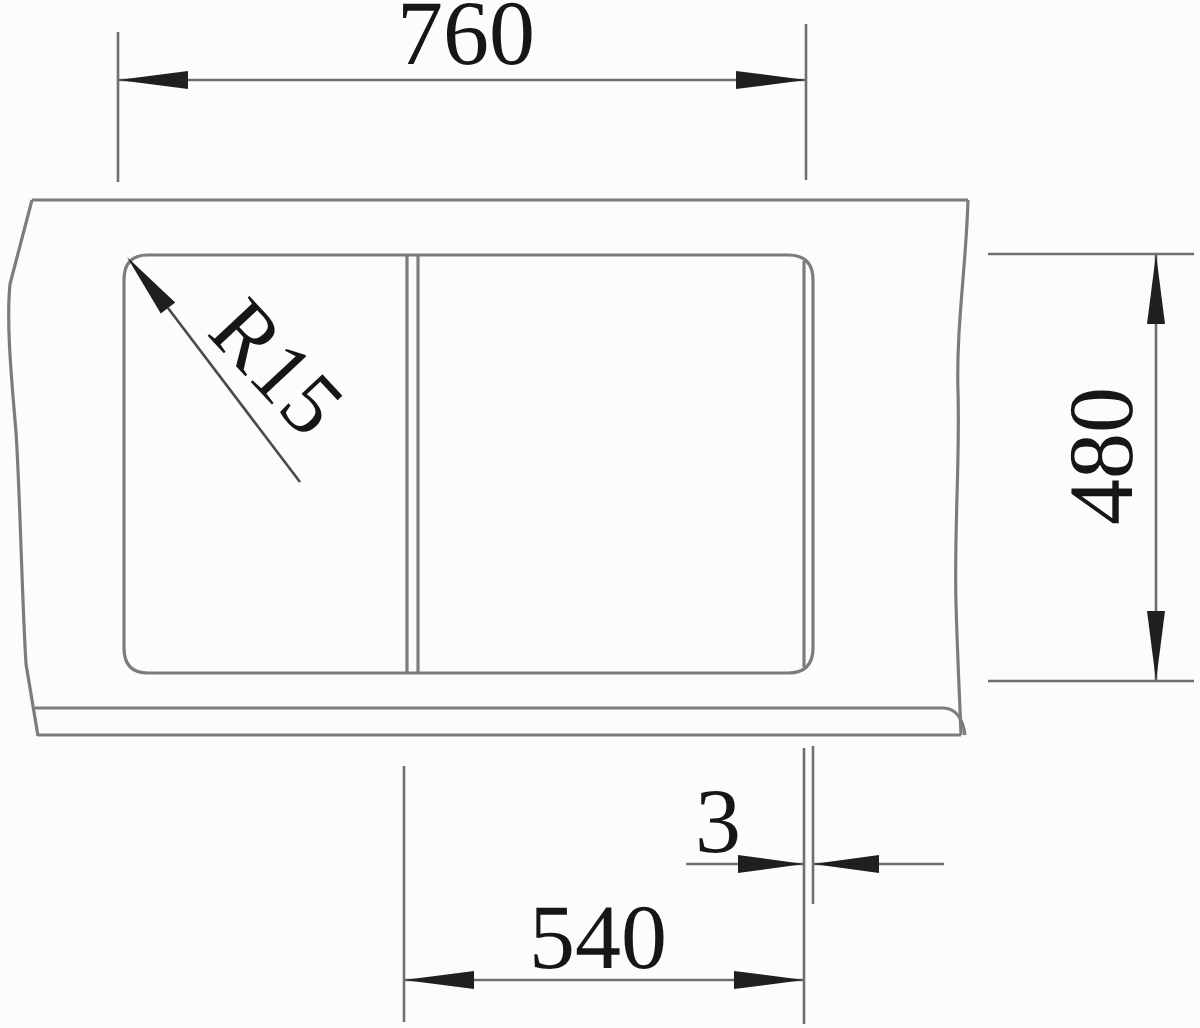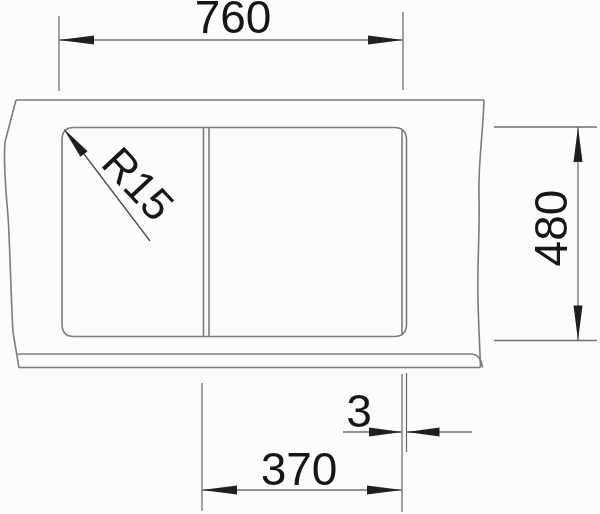--- a/index.html
+++ b/index.html
@@ -6,21 +6,21 @@
     margin: 0;
     padding: 0;
     background: #ffffff;
   }
   .drawing {
     position: relative;
     width: 600px;
     height: 514px;
     background: #fcfcfc;
     overflow: hidden;
-    font-family: Liberation Sans, sans-serif;
+    font-family: Liberation Serif, serif;
   }
   .drawing svg {
     position: absolute;
     left: 0;
     top: 0;
   }
   .dim-label {
     position: absolute;
     color: #161616;
     font-size: 46px;
@@ -108,17 +108,17 @@
       <polygon points="63.5,128.5 80.4,156.7 87.6,151.3" fill="#1f1f1f"></polygon>
     </g>
   </svg>
 
   <div class="dim-label" style="left:173px; top:-6px; width:120px;">760</div>
 
   <div class="dim-label rot-ccw" style="left:491px; top:205px; width:120px;">480</div>
 
   <div class="dim-label" style="left:329px; top:388px; width:60px;">3</div>
 
-  <div class="dim-label" style="left:239px; top:446px; width:120px;">370</div>
+  <div class="dim-label" style="left:239px; top:446px; width:120px;">540</div>
 
   <div class="dim-label rot-radius" style="left:79px; top:162px; width:118px;">R15</div>
 
 </div>
 
 </body></html>

